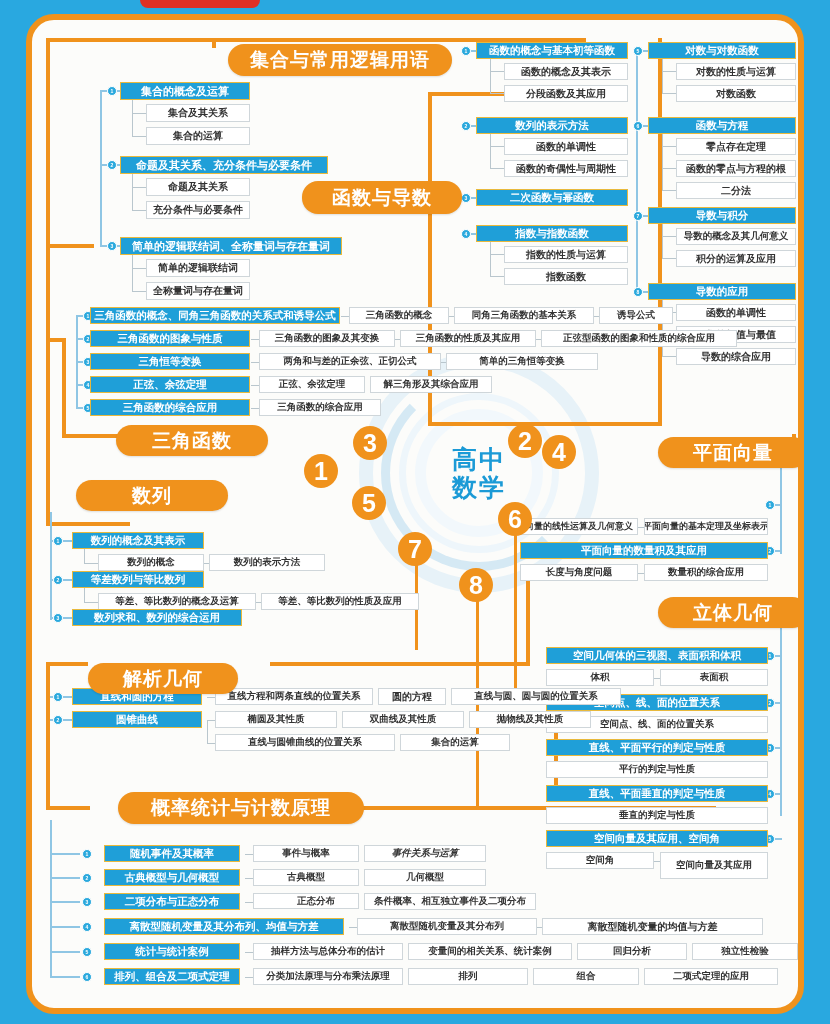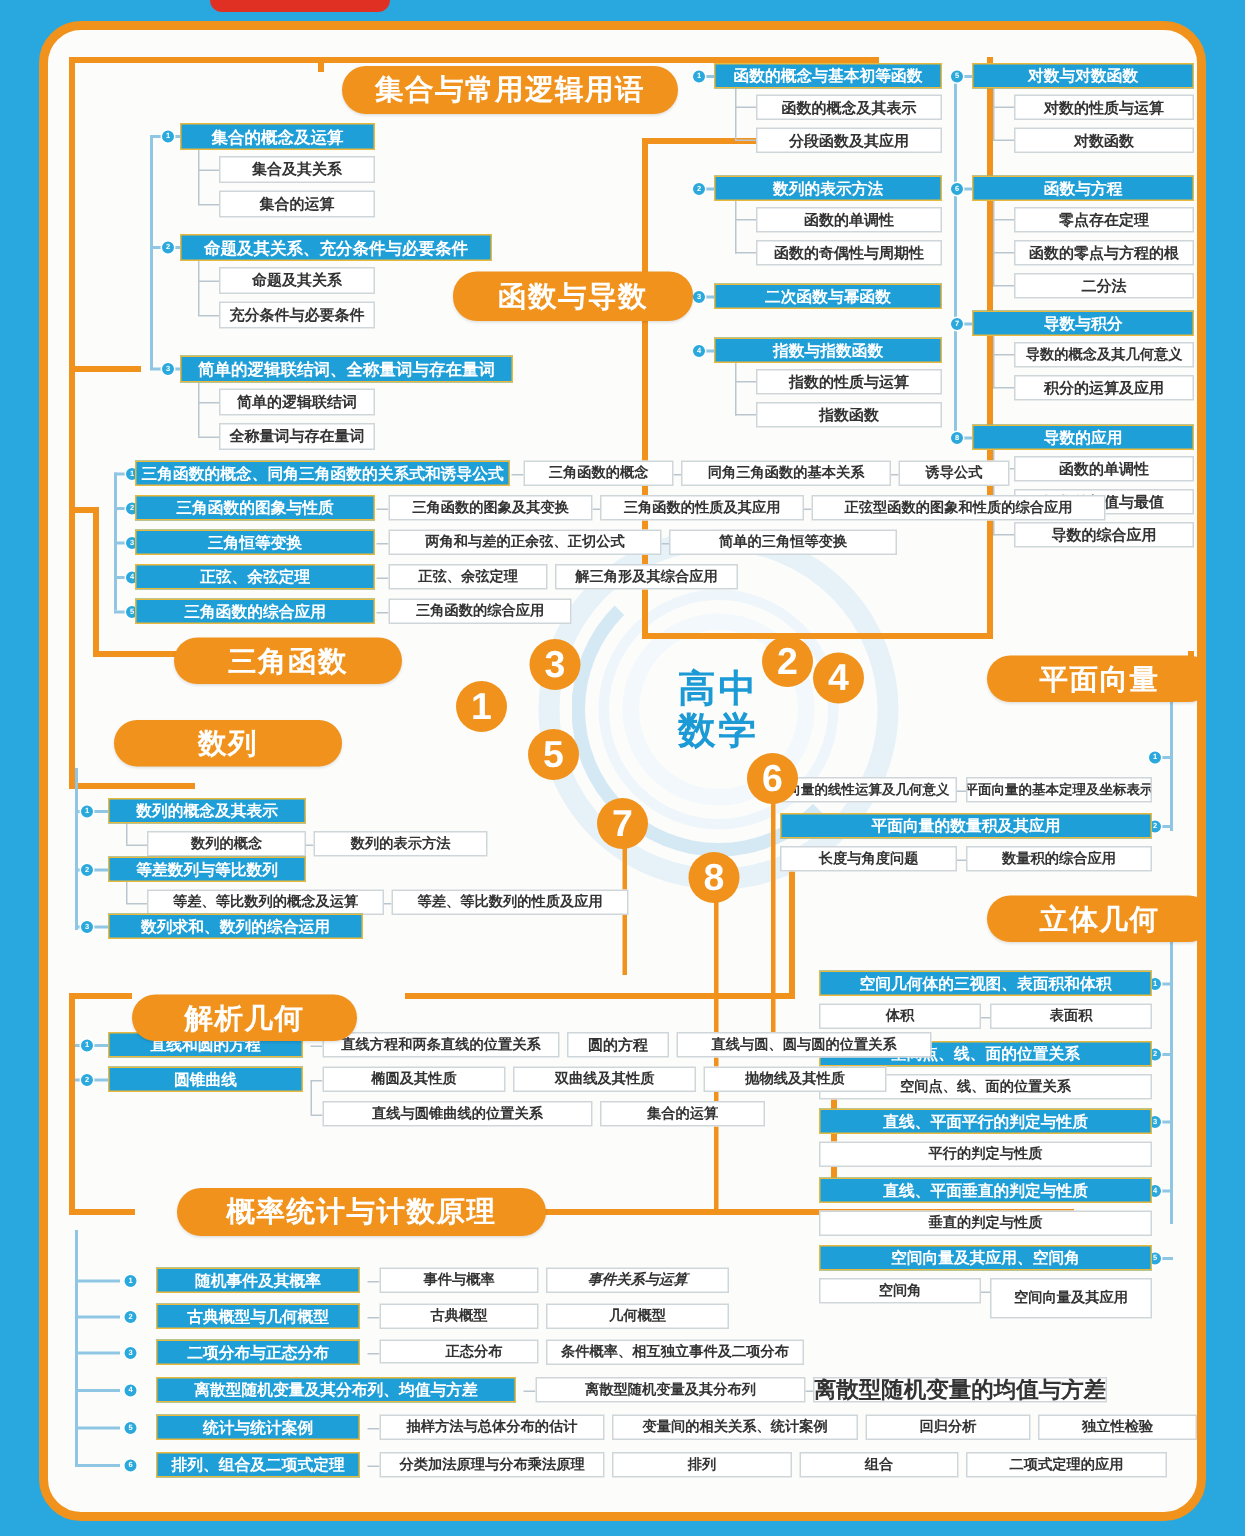--- a/index.html
+++ b/index.html
@@ -423,21 +423,21 @@
     <div class="leaf" style="left:332px;top:849px;width:122px;height:17px;font-size:9.5px;">几何概型</div>
     <div class="ln g" style="left:213px;top:858px;width:8px;height:1px;"></div>
 
     <div class="bar" style="left:72px;top:873px;width:136px;height:17px;font-size:10.5px;">二项分布与正态分布</div>
     <div class="leaf" style="left:221px;top:873px;width:106px;height:16px;font-size:9.5px;padding-left:20px;">正态分布</div>
     <div class="leaf" style="left:332px;top:873px;width:172px;height:17px;font-size:9.5px;">条件概率、相互独立事件及二项分布</div>
     <div class="ln g" style="left:213px;top:882px;width:8px;height:1px;"></div>
 
     <div class="bar" style="left:72px;top:898px;width:240px;height:17px;font-size:10.5px;">离散型随机变量及其分布列、均值与方差</div>
     <div class="leaf" style="left:325px;top:898px;width:180px;height:17px;font-size:9.5px;">离散型随机变量及其分布列</div>
-    <div class="leaf" style="left:510px;top:898px;width:196px;height:17px;font-size:15px;">离散型随机变量的均值与方差</div>
+    <div class="leaf" style="left:510px;top:898px;width:221px;height:17px;font-size:10px;">离散型随机变量的均值与方差</div>
     <div class="ln g" style="left:317px;top:907px;width:8px;height:1px;"></div>
     <div class="ln g" style="left:502px;top:907px;width:8px;height:1px;"></div>
 
     <div class="bar" style="left:72px;top:923px;width:136px;height:17px;font-size:10.5px;">统计与统计案例</div>
     <div class="leaf" style="left:221px;top:923px;width:150px;height:17px;font-size:9.5px;">抽样方法与总体分布的估计</div>
     <div class="leaf" style="left:376px;top:923px;width:164px;height:17px;font-size:9.5px;">变量间的相关关系、统计案例</div>
     <div class="leaf" style="left:545px;top:923px;width:110px;height:17px;font-size:9.5px;">回归分析</div>
     <div class="leaf" style="left:660px;top:923px;width:106px;height:17px;font-size:9.5px;">独立性检验</div>
     <div class="ln g" style="left:213px;top:932px;width:8px;height:1px;"></div>
 

